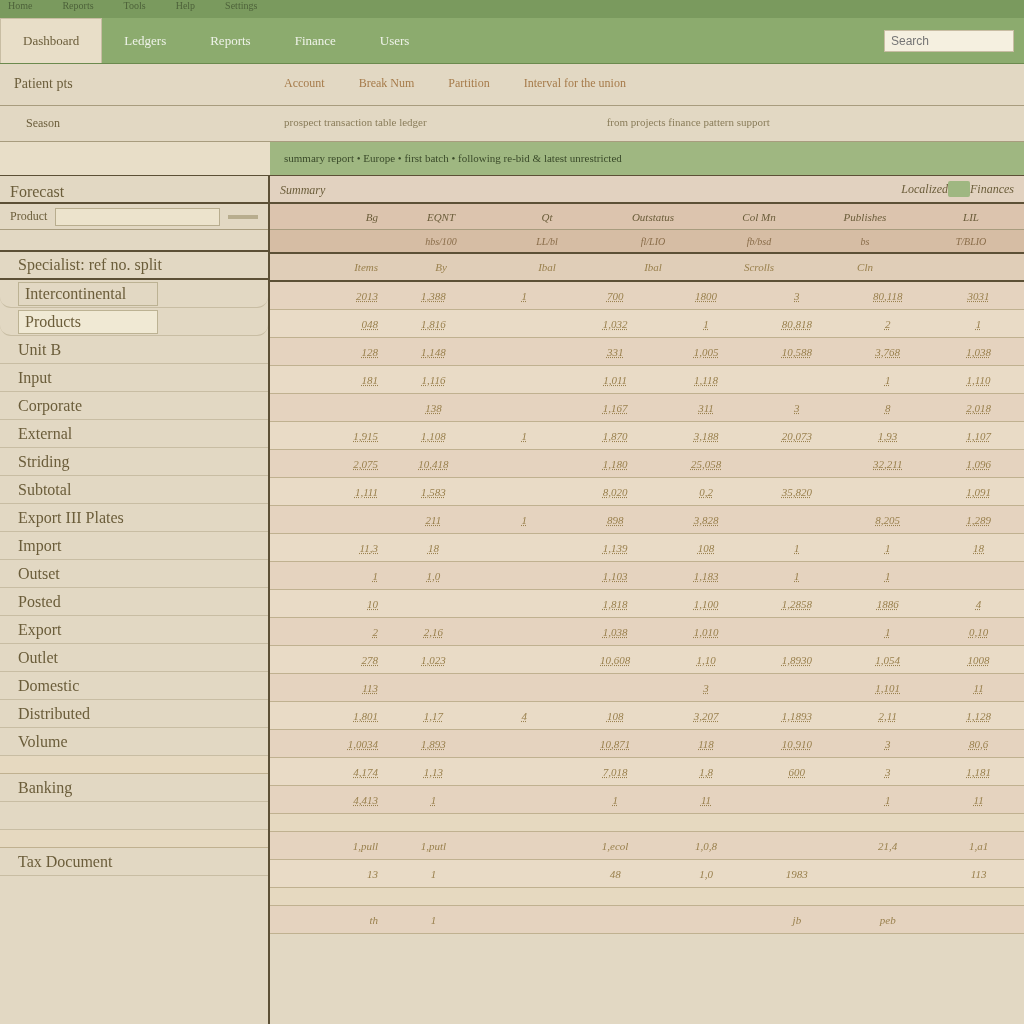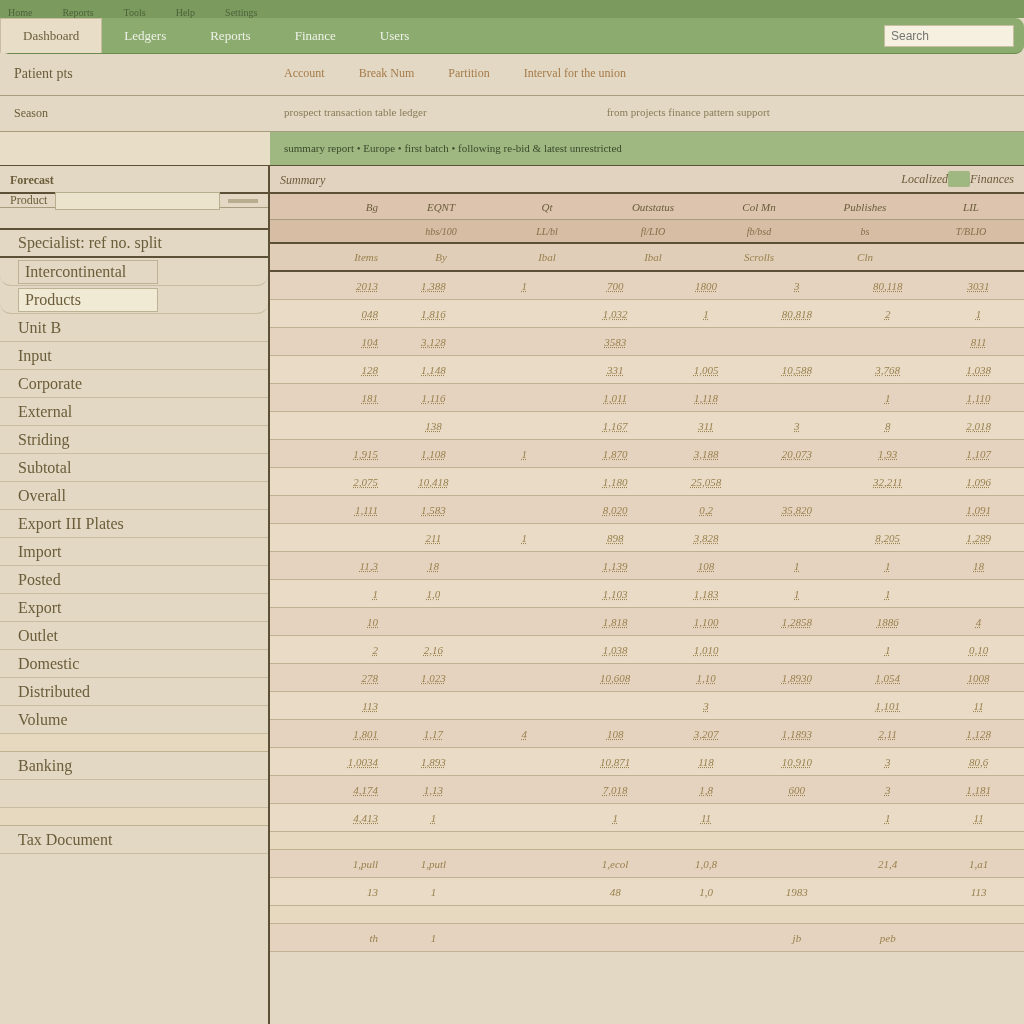--- a/index.html
+++ b/index.html
@@ -8,34 +8,33 @@
   font-family: Georgia, serif;
   background: #e2d8c3;
   font-size: 12px;
   color: #6b5d3a;
   overflow: hidden;
 }
 .topbar {
   height: 18px;
   background: #7a9a5e;
   display: flex;
-  align-items: flex-end;
+  align-items: flex-start;
   padding: 0 8px;
   font-size: 10px;
   color: #3a4a2a;
   gap: 30px;
 }
 .topbar span { opacity: 0.7; }
 .navbar {
-  height: 36px;
+  height: 46px;
   background: #8cab6e;
   display: flex;
   align-items: stretch;
   border-bottom: 1px solid #6b8a4e;
-  border-radius: 9px;
 }
 .nav-tab {
   padding: 0 22px;
   display: flex;
   align-items: center;
   font-size: 13px;
   color: #eef2e8;
   cursor: pointer;
 }
 .nav-tab.active {
@@ -78,21 +77,21 @@
   font-size: 12px;
 }
 .subhead .right a { color: #a67b4a; text-decoration: none; }
 .filterrow {
   display: flex;
   height: 36px;
   border-bottom: 1px solid #a89c7e;
 }
 .filterrow .left {
   width: 270px;
-  padding: 10px 14px;
+  padding: 10px 26px;
   font-size: 12px;
 }
 .filterrow .mid {
   flex: 1;
   display: flex;
   gap: 180px;
   padding: 10px 14px;
   font-size: 11px;
   color: #8a7d5a;
 }
@@ -120,25 +119,24 @@
   width: 270px;
   border-right: 2px solid #5c5036;
 }
 .side-header {
   display: flex;
   height: 28px;
   border-bottom: 2px solid #5c5036;
 }
 .side-header .cell {
   padding: 7px 10px;
-  font-size: 12px;
-  font-weight: bold;
+  font-size: 16px;
 }
 .side-filter {
-  height: 14px;
+  height: 26px;
   border-bottom: 1px solid #a89c7e;
   display: flex;
   align-items: center;
   padding: 0 10px;
   gap: 8px;
 }
 .side-filter input {
   flex: 1;
   height: 18px;
   background: #ece3cc;
@@ -302,23 +300,23 @@
         </div>
         <div class="side-row boxed sel">
           <span>Products</span>
         </div>
         <div class="side-row">Unit B</div>
         <div class="side-row">Input</div>
         <div class="side-row">Corporate</div>
         <div class="side-row">External</div>
         <div class="side-row">Striding</div>
         <div class="side-row">Subtotal</div>
-        <div class="side-row">Overall</div>
         <div class="side-row">Export III Plates</div>
         <div class="side-row">Import</div>
+        <div class="side-row">Outset</div>
         <div class="side-row">Posted</div>
         <div class="side-row">Export</div>
         <div class="side-row">Outlet</div>
         <div class="side-row">Domestic</div>
         <div class="side-row">Distributed</div>
         <div class="side-row">Volume</div>
       </div>
     <div class="gaprow"></div>
     <div class="side-row">Banking</div>
     <div class="side-row"></div>
@@ -411,46 +409,20 @@
           </div>
           <div class="col">
             <span class="ul">2</span>
           </div>
           <div class="col">
             <span class="ul">1</span>
           </div>
         </div>
         <div class="trow">
           <div class="col first">
-            <span class="ul">104</span>
-          </div>
-          <div class="col">
-            <span class="ul">3,128</span>
-          </div>
-          <div class="col">
-            <span class="ul"></span>
-          </div>
-          <div class="col">
-            <span class="ul">3583</span>
-          </div>
-          <div class="col">
-            <span class="ul"></span>
-          </div>
-          <div class="col">
-            <span class="ul"></span>
-          </div>
-          <div class="col">
-            <span class="ul"></span>
-          </div>
-          <div class="col">
-            <span class="ul">811</span>
-          </div>
-        </div>
-        <div class="trow">
-          <div class="col first">
             <span class="ul">128</span>
           </div>
           <div class="col">
             <span class="ul">1,148</span>
           </div>
           <div class="col">
             <span class="ul"></span>
           </div>
           <div class="col">
             <span class="ul">331</span>

